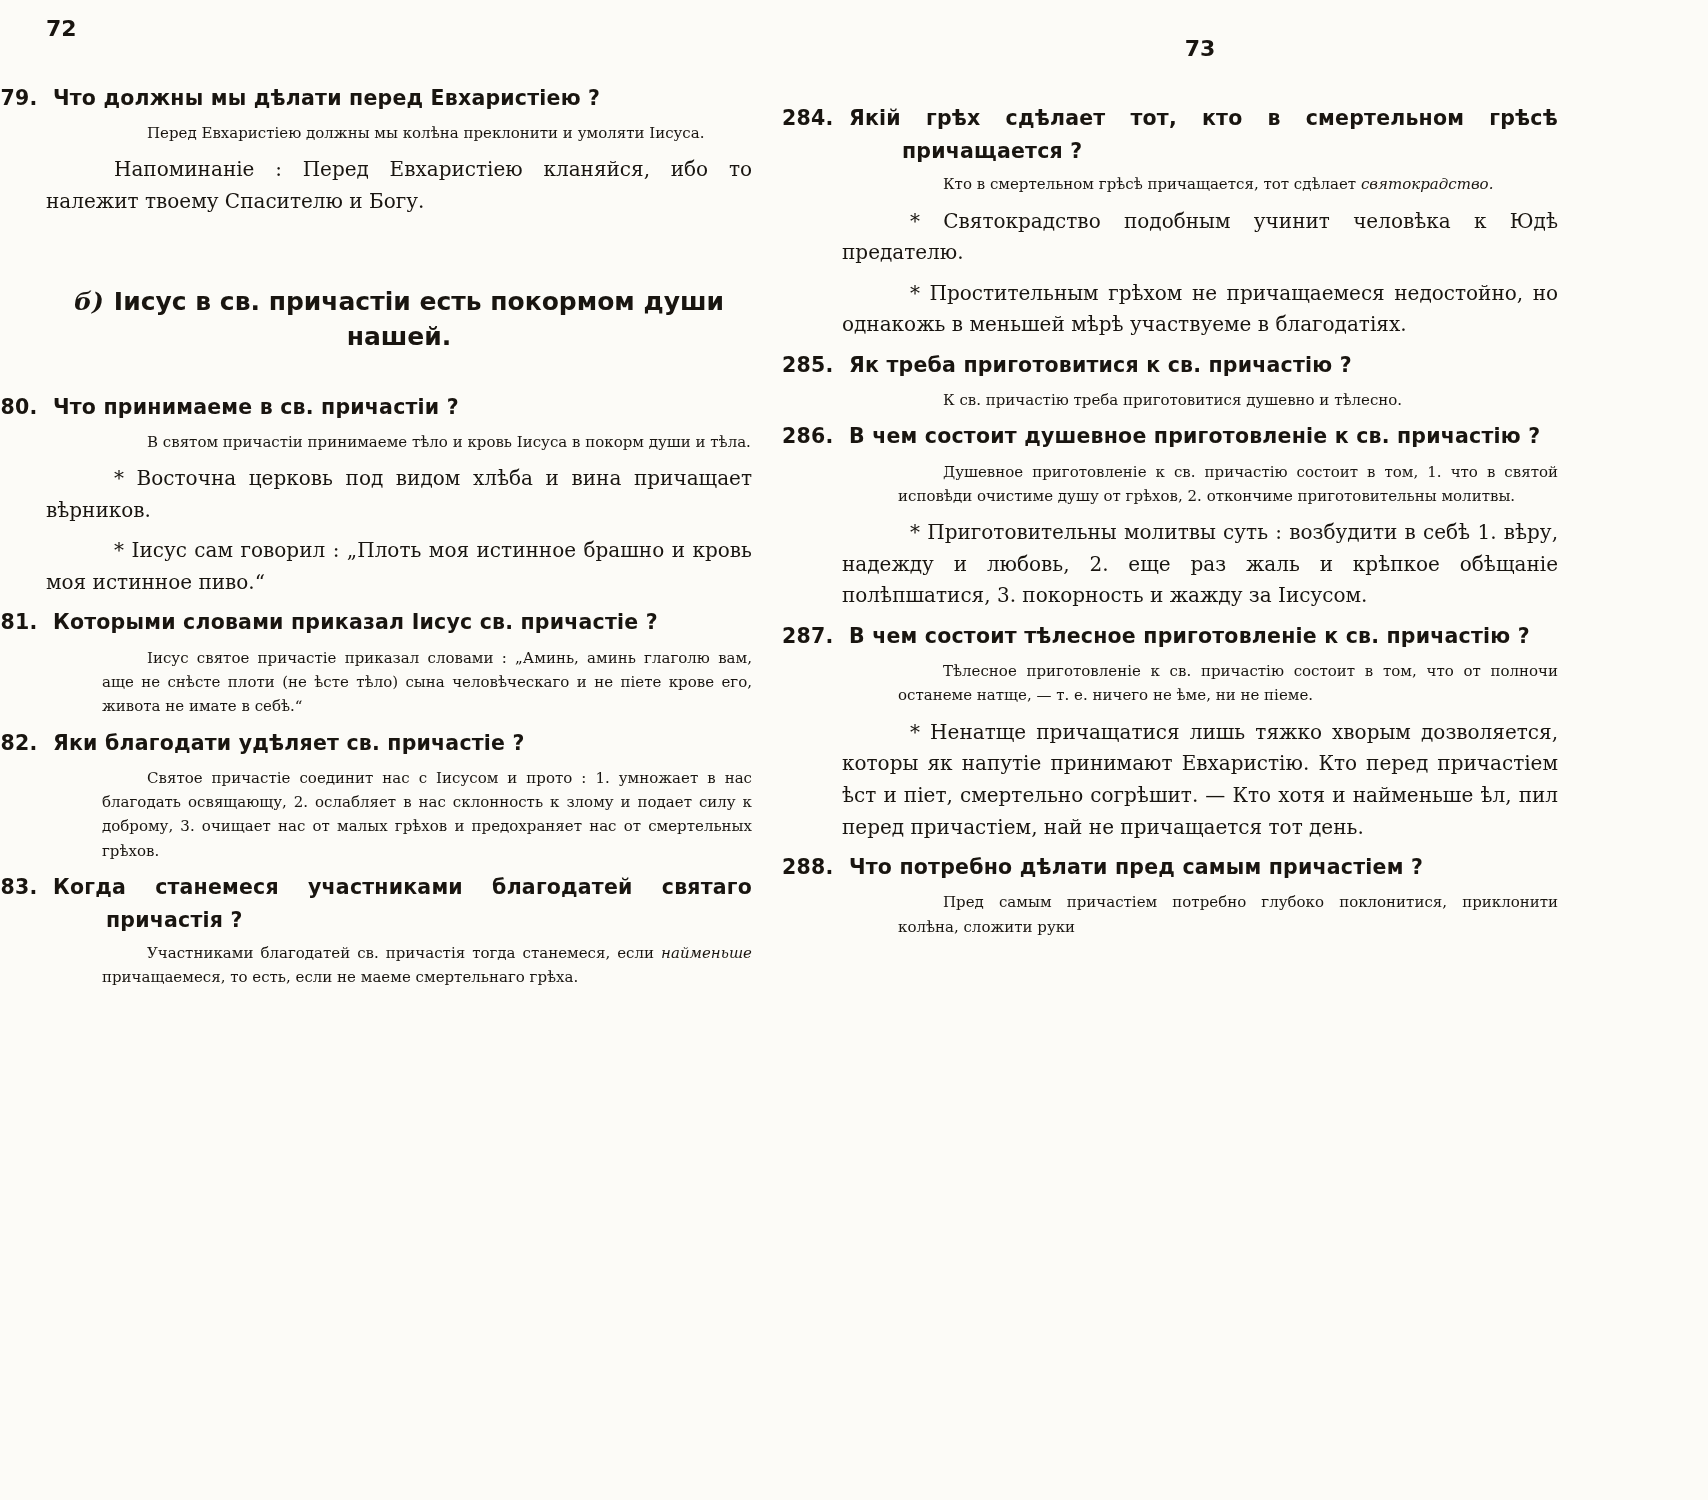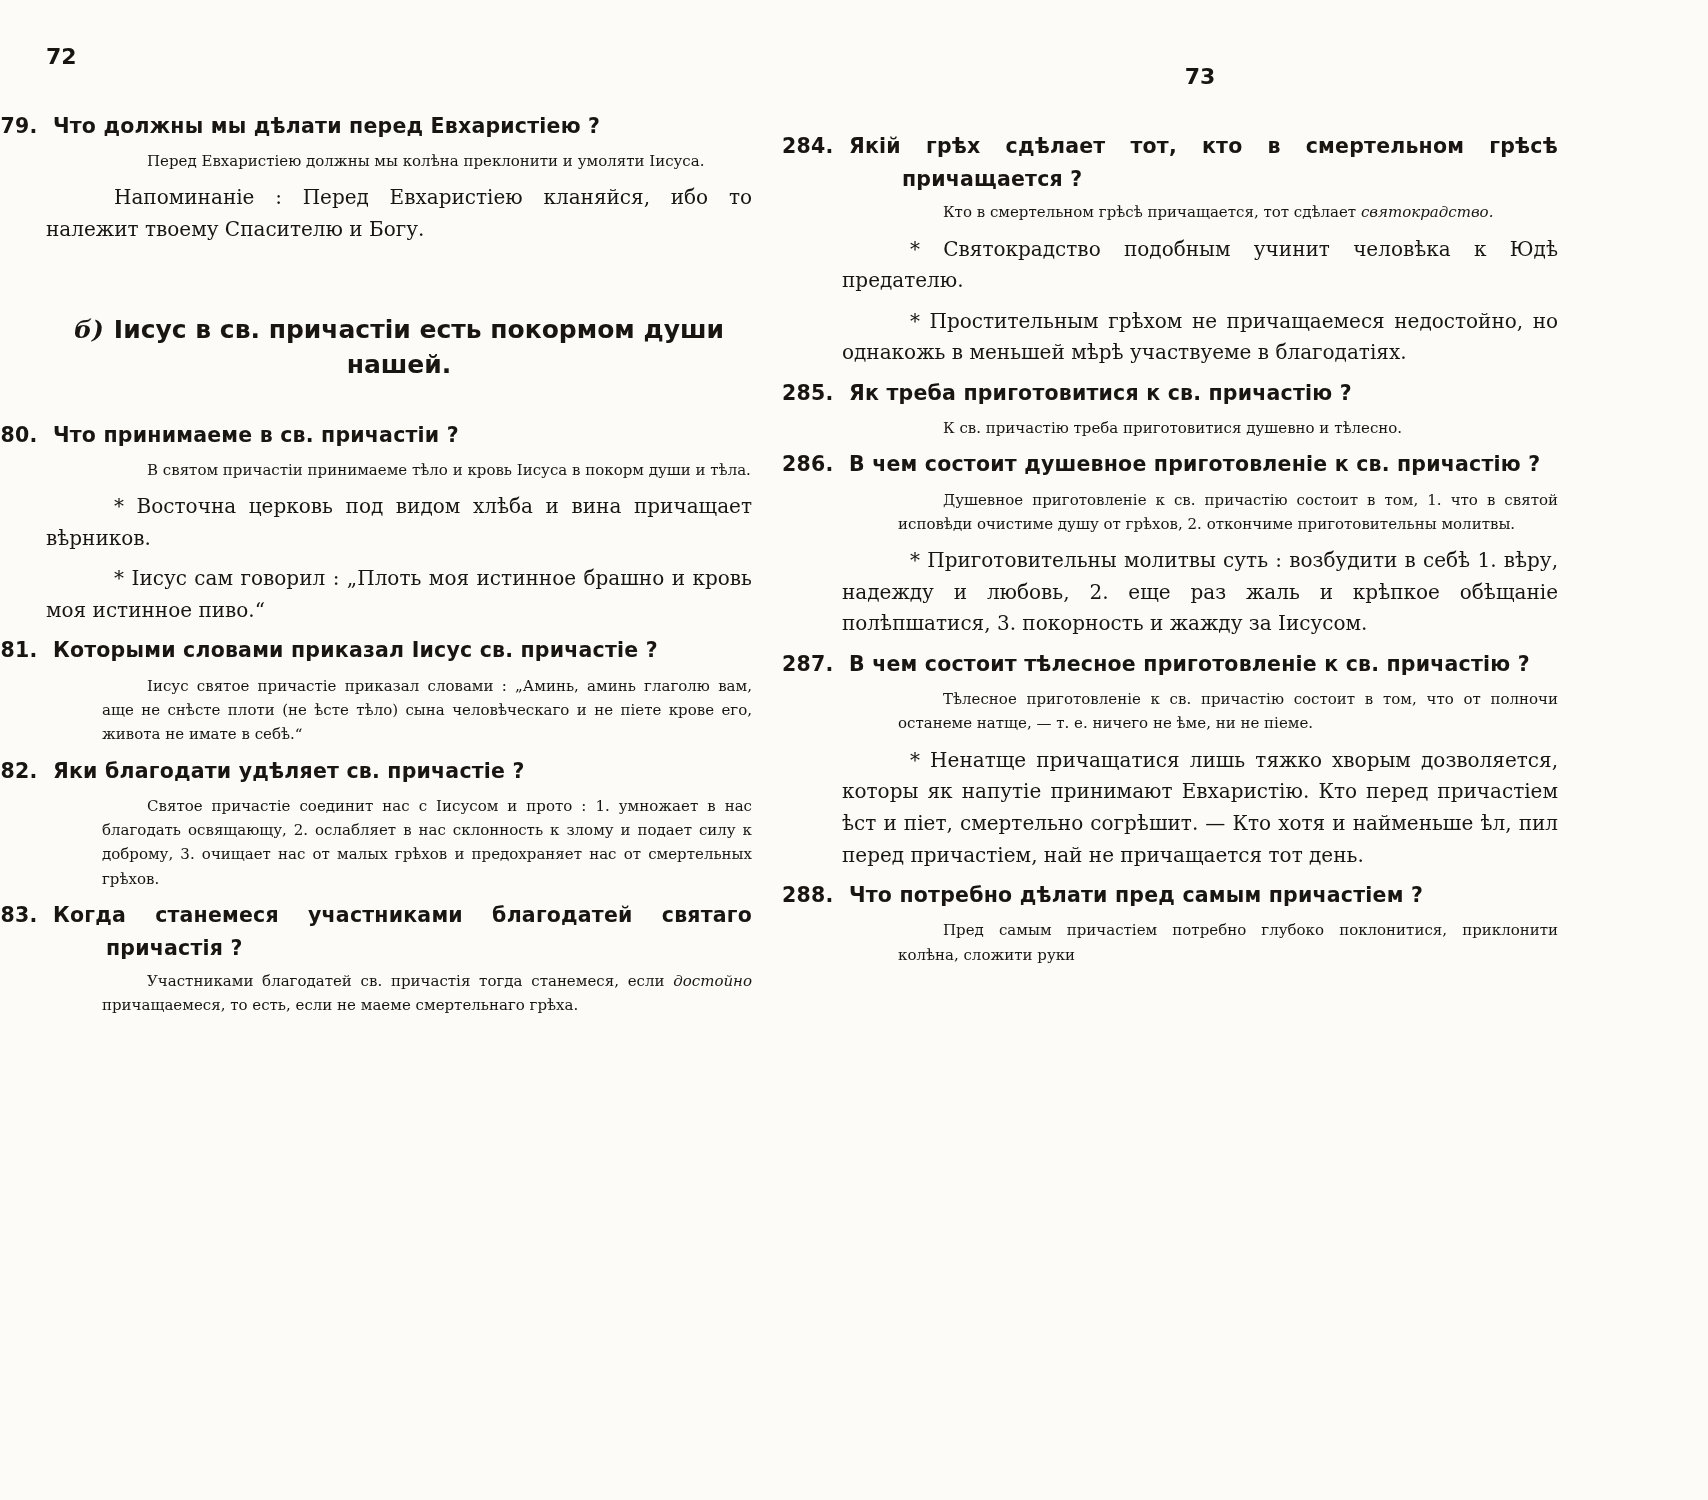--- a/index.html
+++ b/index.html
@@ -7,21 +7,21 @@
   body {
     width: 1708px; height: 1500px; overflow: hidden;
     background: #d8d5cf;
     font-family: "DejaVu Serif", serif;
     color: #191510;
   }
   .spread {
     width: 1708px; height: 1500px;
     background: #fcfbf7;
     display: flex;
-    padding: 44px 150px 20px 46px;
+    padding: 16px 150px 20px 46px;
     overflow: hidden;
   }
   .page { position: relative; }
   .page-left  { width: 706px; margin-right: 90px; flex: none; }
   .page-right { width: 716px; flex: none; }
 
   .page-number {
     font-family: "DejaVu Sans", sans-serif;
     font-weight: bold;
     font-size: 22px;
@@ -96,21 +96,21 @@
         <div class="qa">
           <p class="question"><span class="q-num">281.</span><span class="q-text">Которыми словами приказал Іисус св. причастіе&nbsp;?</span></p>
           <p class="answer"><span class="run">Іисус святое причастіе приказал словами&nbsp;: „Аминь, аминь глаголю вам, аще не снѣсте плоти (не ѣсте тѣло) сына человѣческаго и не піете крове его, живота не имате в себѣ.“</span></p>
         </div>
         <div class="qa">
           <p class="question"><span class="q-num">282.</span><span class="q-text">Яки благодати удѣляет св. причастіе&nbsp;?</span></p>
           <p class="answer"><span class="run">Святое причастіе соединит нас с Іисусом и прото&nbsp;: 1. умножает в нас благодать освящающу, 2. ослабляет в нас склонность к злому и подает силу к доброму, 3. очищает нас от малых грѣхов и предохраняет нас от смертельных грѣхов.</span></p>
         </div>
         <div class="qa">
           <p class="question"><span class="q-num">283.</span><span class="q-text">Когда станемеся участниками благодатей святаго причастія&nbsp;?</span></p>
-          <p class="answer"><span class="run">Участниками благодатей св. причастія тогда станемеся, если </span><span class="em">достойно</span><span class="run"> причащаемеся, то есть, если не маеме смертельнаго грѣха.</span></p>
+          <p class="answer"><span class="run">Участниками благодатей св. причастія тогда станемеся, если </span><span class="em">найменьше</span><span class="run"> причащаемеся, то есть, если не маеме смертельнаго грѣха.</span></p>
         </div>
       </div>
   </div>
   <div class="page page-right">
     <div class="page-number">73</div>
     <div class="page-body">
         <div class="qa">
           <p class="question"><span class="q-num">284.</span><span class="q-text">Якій грѣх сдѣлает тот, кто в смертельном грѣсѣ причащается&nbsp;?</span></p>
           <p class="answer"><span class="run">Кто в смертельном грѣсѣ причащается, тот сдѣлает </span><span class="em">святокрадство.</span></p>
           <p class="note"><span class="run">* Святокрадство подобным учинит человѣка к Юдѣ предателю.</span></p>

